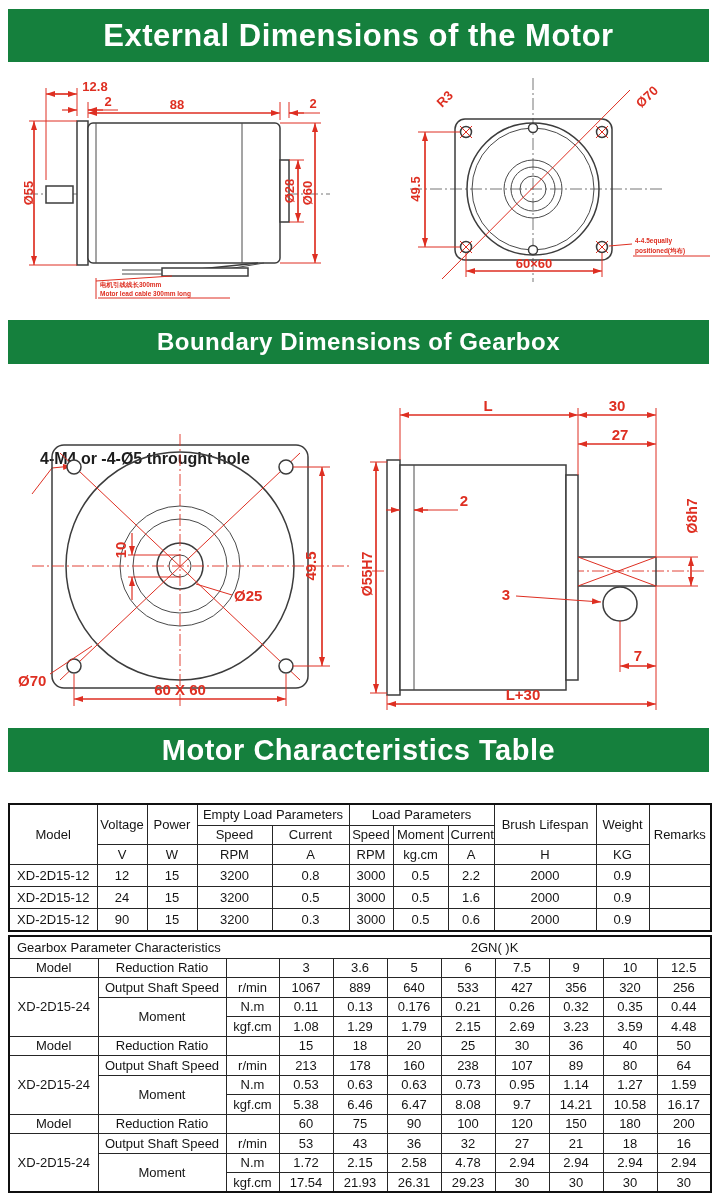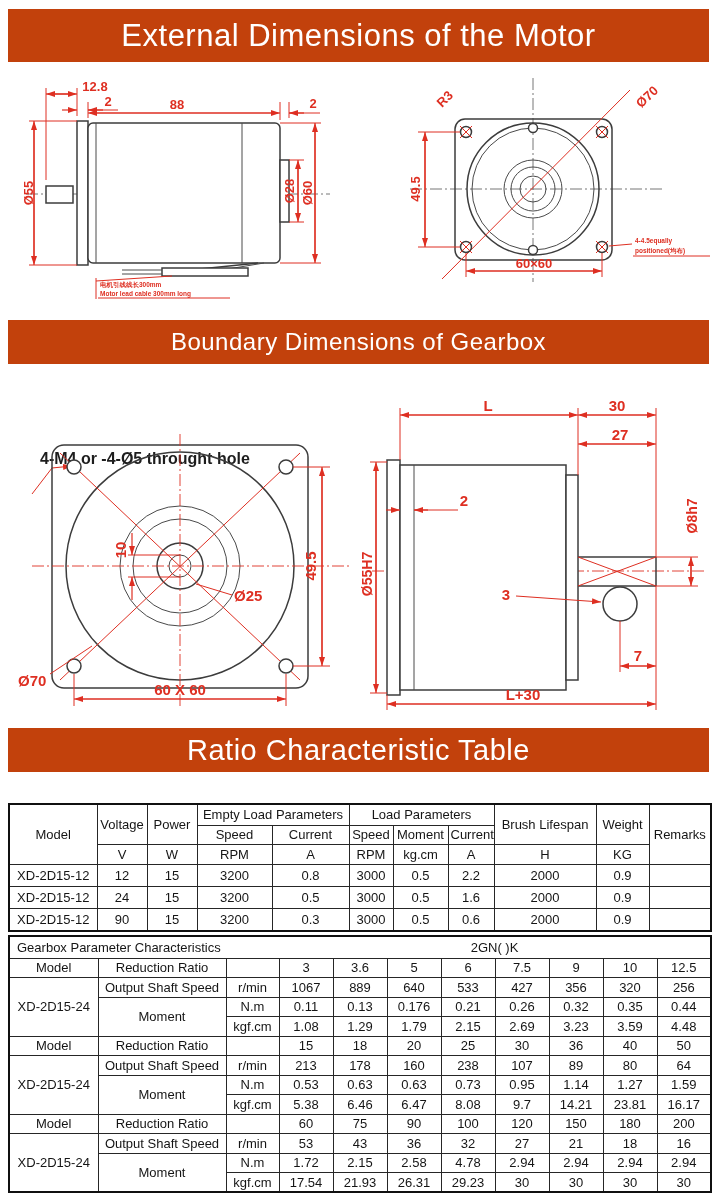--- a/index.html
+++ b/index.html
@@ -1,19 +1,19 @@
 <!DOCTYPE html>
 <html><head>
 <meta charset="utf-8">
 <style>
   html,body{margin:0;padding:0}
   body{width:717px;height:1200px;background:#ffffff;position:relative;overflow:hidden;
        font-family:"Liberation Sans",sans-serif}
-  .banner{position:absolute;left:8px;width:701px;background:#c2410c;color:#fff;
-          display:flex;align-items:center;justify-content:center;font-weight:400;letter-spacing:.5px}
+  .banner{position:absolute;left:8px;width:701px;background:#15803d;color:#fff;
+          display:flex;align-items:center;justify-content:center;font-weight:700;letter-spacing:.5px}
   #banner-motor{top:9px;height:53px;font-size:31px}
   #banner-gearbox{top:320px;height:44px;font-size:24px}
   #banner-table{top:728px;height:44px;font-size:29px}
 
   .drw{position:absolute}
   #svg-motor-side{left:22px;top:72px}
   #svg-motor-front{left:398px;top:72px}
   #svg-gear-front{left:8px;top:388px}
   #svg-gear-side{left:358px;top:388px}
 
@@ -279,21 +279,21 @@
   <line x1="296" y1="278" x2="262" y2="278" class="dl" marker-end="url(#ae)"></line>
   <text x="280" y="273" text-anchor="middle" class="d15">7</text>
 
   <line x1="29" y1="307" x2="29" y2="322" class="rl"></line>
   <line x1="298" y1="284" x2="298" y2="322" class="rl"></line>
   <line x1="31" y1="316" x2="298" y2="316" class="dl" marker-end="url(#ae)"></line>
   <line x1="296" y1="316" x2="29" y2="316" class="dl" marker-end="url(#ae)"></line>
   <text x="165" y="312" text-anchor="middle" class="d15">L+30</text>
 </svg>
 
-<div class="banner" id="banner-table">Ratio Characteristic Table</div>
+<div class="banner" id="banner-table">Motor Characteristics Table</div>
 
 <table class="spec" id="motor-table">
   <colgroup>
     <col style="width:88px">
       <col style="width:50px">
       <col style="width:50px">
       <col style="width:75px">
     <col style="width:77px">
       <col style="width:44px">
       <col style="width:55px">
@@ -482,21 +482,21 @@
         <td>1.59</td>
       </tr>
   <tr style="height:19.5px">
     <td>kgf.cm</td>
   <td>5.38</td>
         <td>6.46</td>
         <td>6.47</td>
         <td>8.08</td>
         <td>9.7</td>
         <td>14.21</td>
-        <td>23.81</td>
+        <td>10.58</td>
         <td>16.17</td>
       </tr>
 
   <tr style="height:19.5px">
     <td>Model</td>
     <td>Reduction Ratio</td>
     <td></td>
   <td>60</td>
         <td>75</td>
         <td>90</td>

